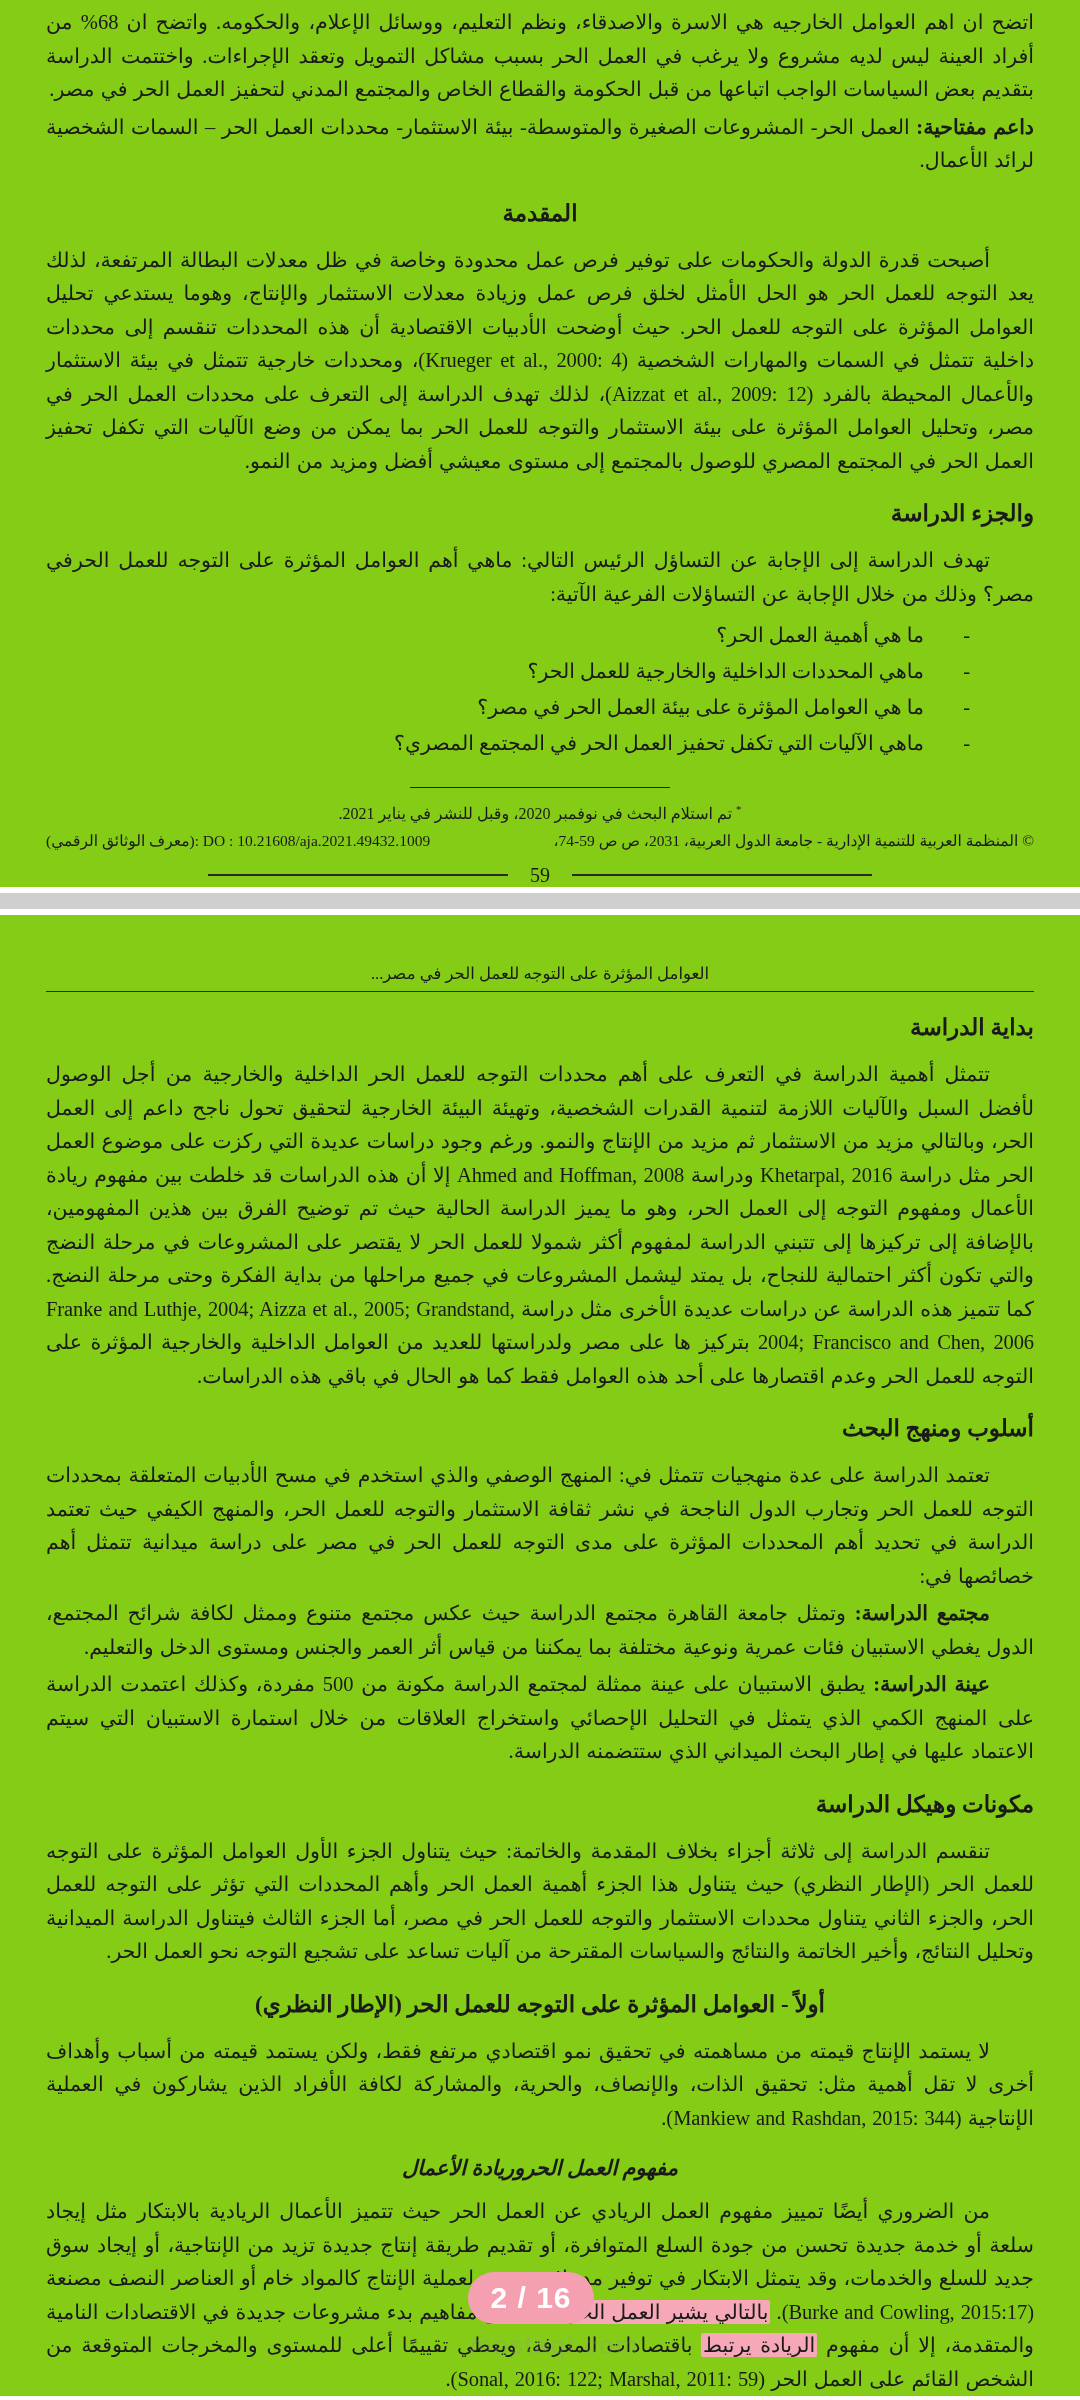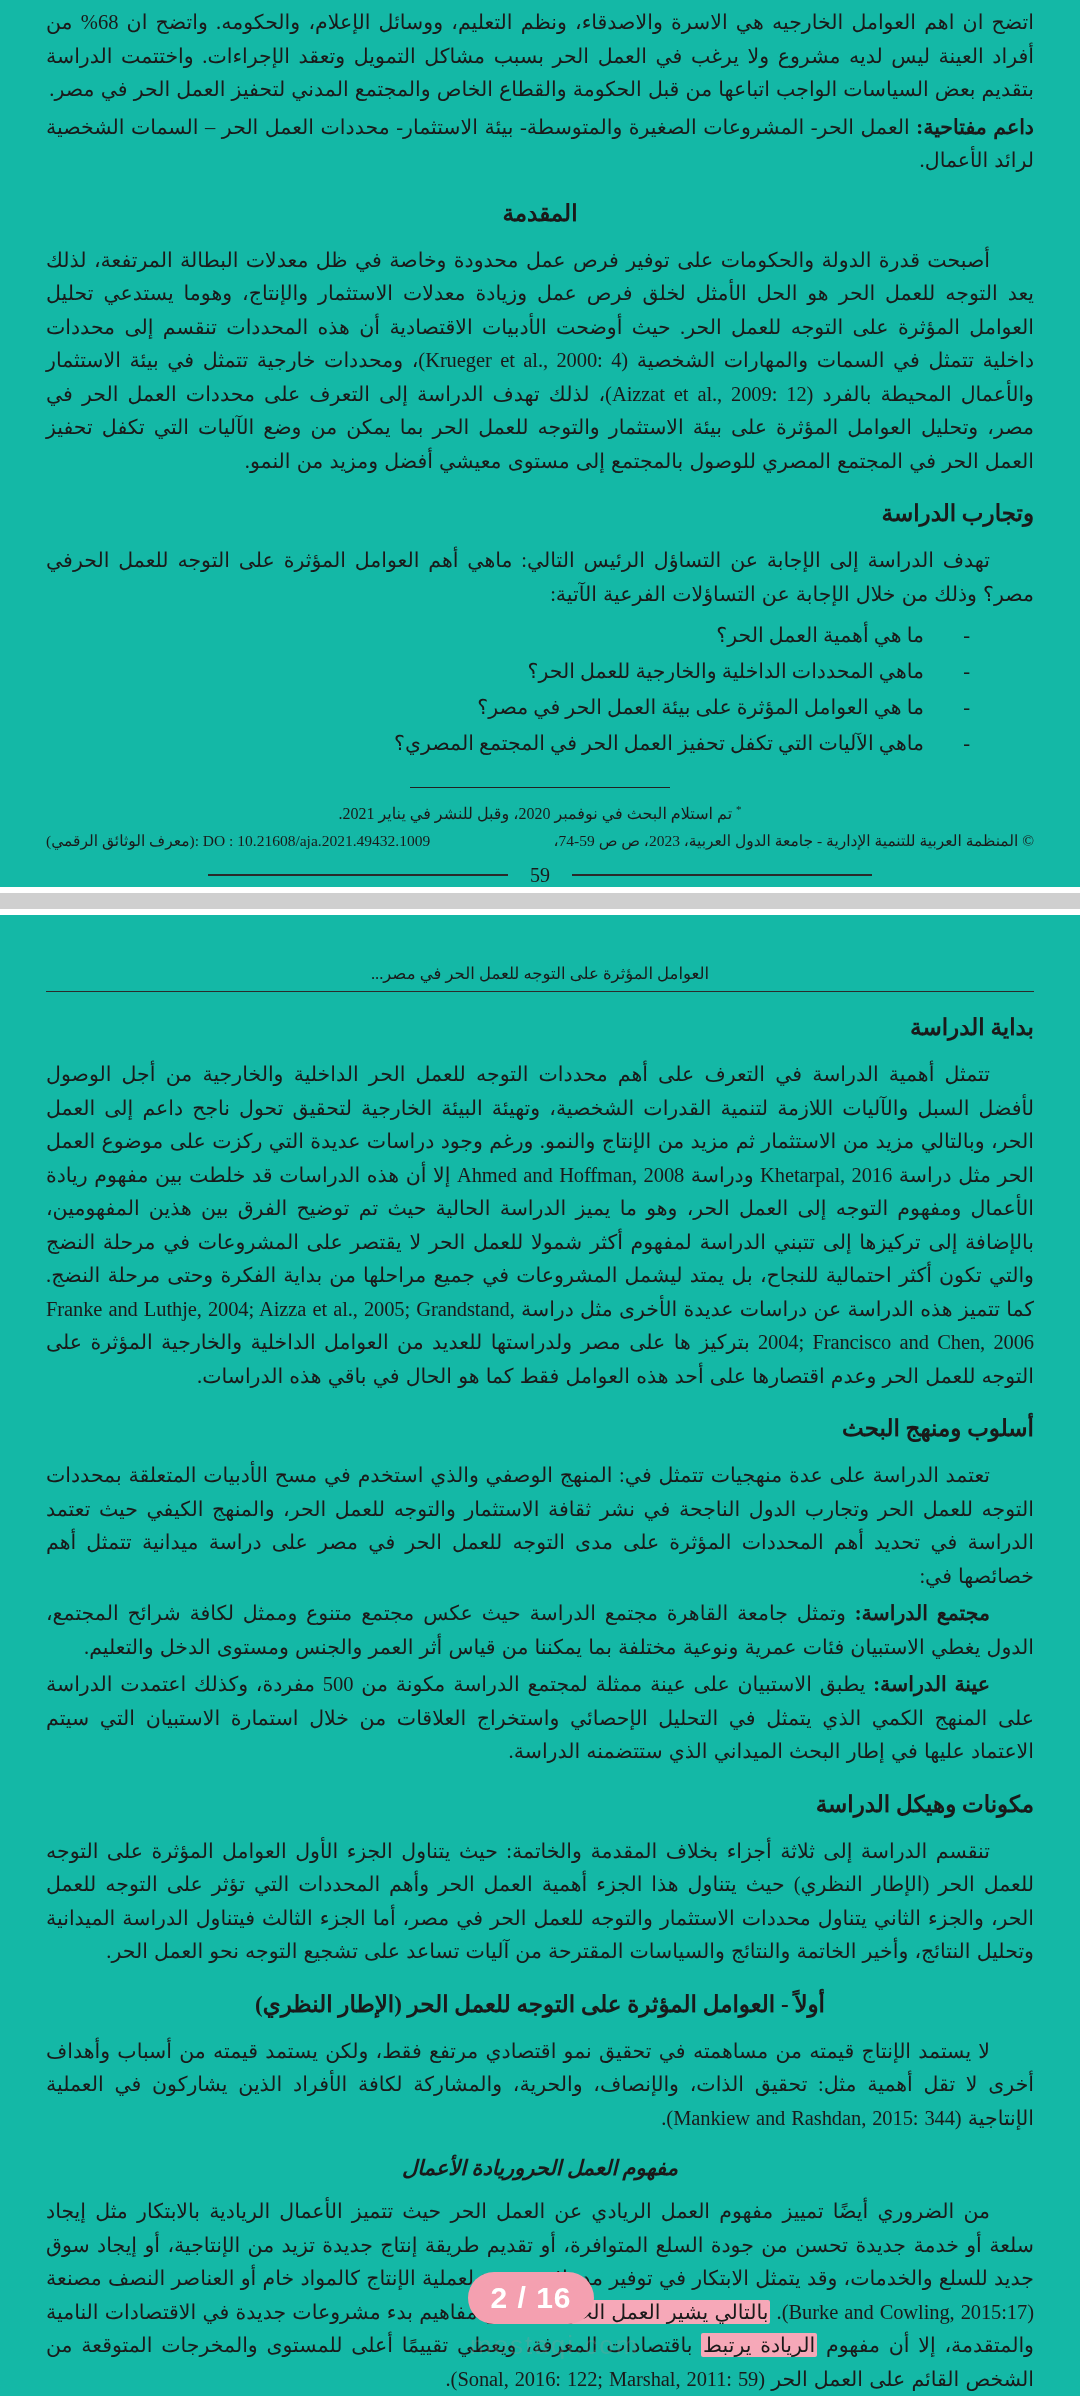--- a/index.html
+++ b/index.html
@@ -5,21 +5,21 @@
   html,body{margin:0;padding:0;}
   body{
     width:1080px;
     background:#ffffff;
     font-family:"Liberation Serif","DejaVu Serif",serif;
     color:#1a1a1a;
     -webkit-font-smoothing:antialiased;
   }
   .viewer{width:1080px;min-height:2400px;position:relative;background:#ffffff;overflow:hidden;}
 
-  .page{position:relative;background:#14b8a6;box-sizing:border-box;}
+  .page{position:relative;background:#84cc16;box-sizing:border-box;}
   .page-inner{padding:0 46px;box-sizing:border-box;}
 
   .page-gap{
     height:28px;
     background:#ffffff;
     position:relative;
   }
   .page-gap .band{
     position:absolute;left:0;right:0;top:6px;height:16px;background:#cfcfcf;
   }
@@ -139,21 +139,21 @@
 
       <p class="p">
         <span class="lead">داعم مفتاحية:</span>
         <span>العمل الحر- المشروعات الصغيرة والمتوسطة- بيئة الاستثمار- محددات العمل الحر – السمات الشخصية لرائد الأعمال.</span>
       </p>
 
       <h2 class="h2 center">المقدمة</h2>
 
       <p class="p indent">أصبحت قدرة الدولة والحكومات على توفير فرص عمل محدودة وخاصة في ظل معدلات البطالة المرتفعة، لذلك يعد التوجه للعمل الحر هو الحل الأمثل لخلق فرص عمل وزيادة معدلات الاستثمار والإنتاج، وهوما يستدعي تحليل العوامل المؤثرة على التوجه للعمل الحر. حيث أوضحت الأدبيات الاقتصادية أن هذه المحددات تنقسم إلى محددات داخلية تتمثل في السمات والمهارات الشخصية (Krueger et al., 2000: 4)، ومحددات خارجية تتمثل في بيئة الاستثمار والأعمال المحيطة بالفرد (Aizzat et al., 2009: 12)، لذلك تهدف الدراسة إلى التعرف على محددات العمل الحر في مصر، وتحليل العوامل المؤثرة على بيئة الاستثمار والتوجه للعمل الحر بما يمكن من وضع الآليات التي تكفل تحفيز العمل الحر في المجتمع المصري للوصول بالمجتمع إلى مستوى معيشي أفضل ومزيد من النمو.</p>
 
-      <h2 class="h2">وتجارب الدراسة</h2>
+      <h2 class="h2">والجزء الدراسة</h2>
 
       <p class="p indent">تهدف الدراسة إلى الإجابة عن التساؤل الرئيس التالي: ماهي أهم العوامل المؤثرة على التوجه للعمل الحرفي مصر؟ وذلك من خلال الإجابة عن التساؤلات الفرعية الآتية:</p>
 
       <ul class="qlist">
         <li>
           <span class="dash">-</span>
           <span class="qtxt">ما هي أهمية العمل الحر؟</span>
         </li>
         <li>
           <span class="dash">-</span>
@@ -170,21 +170,21 @@
       </ul>
 
       <div class="fn-rule"></div>
 
       <p class="fn">
         <span class="sup">*</span>
         <span>تم استلام البحث في نوفمبر 2020، وقبل للنشر في يناير 2021.</span>
       </p>
 
       <div class="fn-row">
-        <span class="right">© المنظمة العربية للتنمية الإدارية - جامعة الدول العربية، 2023، ص ص 59-74،</span>
+        <span class="right">© المنظمة العربية للتنمية الإدارية - جامعة الدول العربية، 2031، ص ص 59-74،</span>
         <span class="left">
           <span>(معرف الوثائق الرقمي):</span>
           <span>DO : 10.21608/aja.2021.49432.1009</span>
         </span>
       </div>
 
       <div class="pagefoot">
         <span class="rule"></span>
         <span class="num">59</span>
         <span class="rule"></span>

